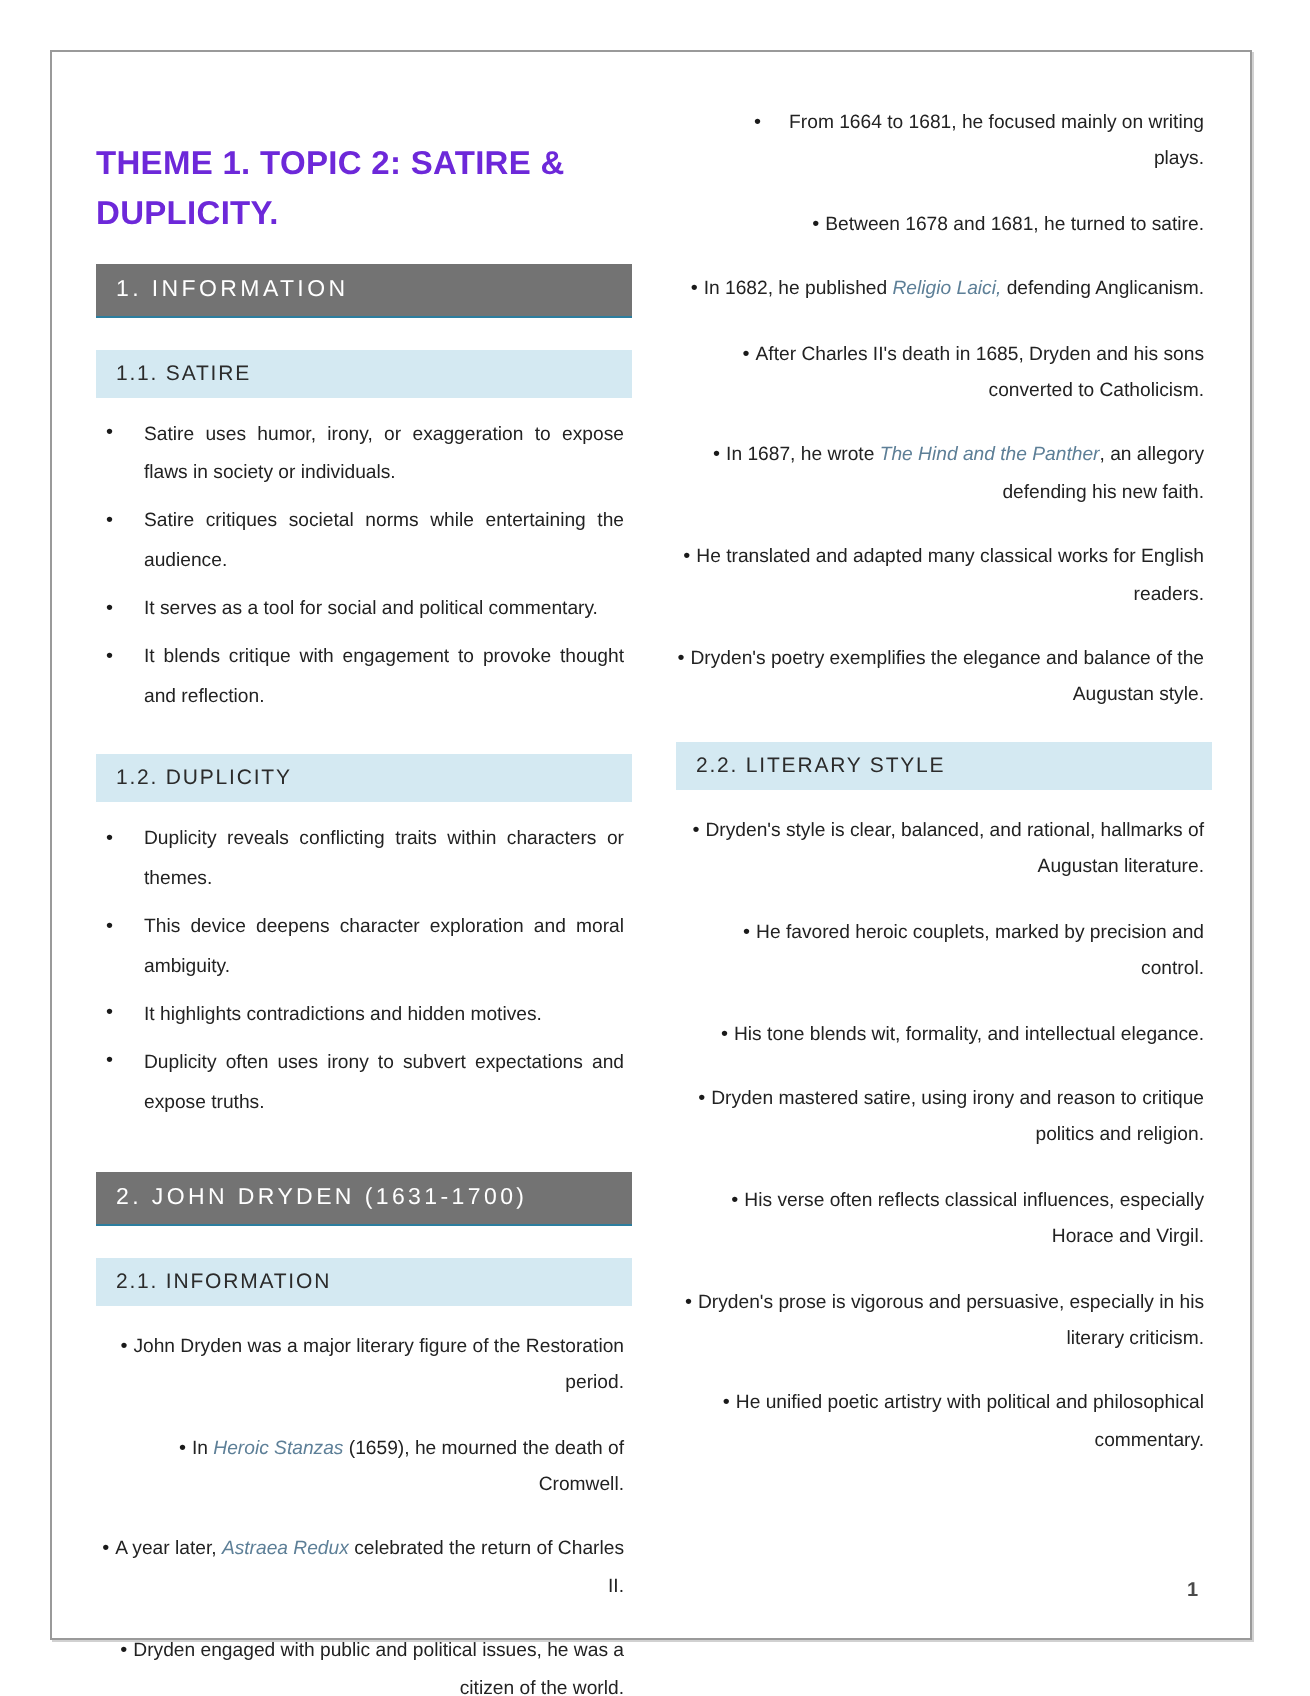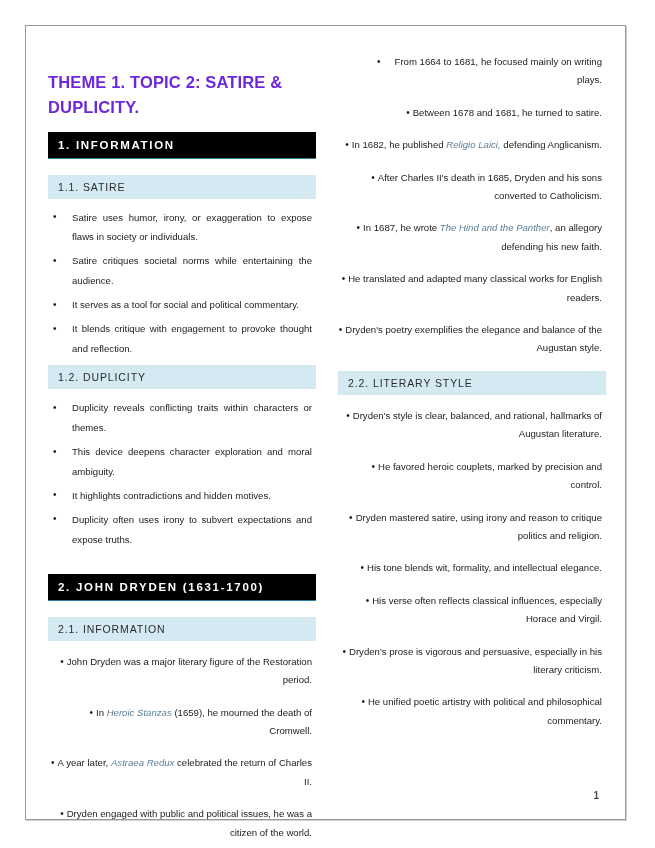--- a/index.html
+++ b/index.html
@@ -52,40 +52,40 @@
     font-size: 16.5px;
     font-weight: bold;
     line-height: 1.5;
     letter-spacing: 0.15px;
     margin: 22px 0 12px 0;
     width: 255px;
   }
 
   
   .band-major {
-    background: #000000;
+    background: #737373;
     color: #ffffff;
     font-size: 11.5px;
-    font-weight: bold;
+    font-weight: normal;
     letter-spacing: 1.7px;
     padding: 7px 9px 7px 10px;
     box-sizing: border-box;
     border-bottom: 1.5px solid #2c7e9f;
   }
   .band-minor {
     background: #d4e9f2;
     color: #2b2b2b;
     font-size: 10.5px;
     font-weight: normal;
     letter-spacing: 0.9px;
     padding: 6px 9px 6px 10px;
     box-sizing: border-box;
   }
   .gap-after-band-major { margin-top: 16px; }
-  .gap-after-band-minor { margin-top: 6px; }
+  .gap-after-band-minor { margin-top: 18px; }
 
   
   ul.hang {
     list-style: none;
     margin: 9px 0 0 0;
     padding: 0 4px 0 0;
   }
   ul.hang > li {
     position: relative;
     padding-left: 24px;
@@ -196,22 +196,22 @@
             <li><span class="b">•</span><span>In 1687, he wrote </span><span class="work">The Hind and the Panther</span><span>, an allegory defending his new faith.</span></li>
             <li><span class="b">•</span><span>He translated and adapted many classical works for English readers.</span></li>
             <li><span class="b">•</span><span>Dryden's poetry exemplifies the elegance and balance of the Augustan style.</span></li>
           </ul>
 
         <div class="band-minor" style="margin-top:3px;">2.2. LITERARY STYLE</div>
 
         <ul class="flush">
             <li><span class="b">•</span><span>Dryden's style is clear, balanced, and rational, hallmarks of Augustan literature.</span></li>
             <li><span class="b">•</span><span>He favored heroic couplets, marked by precision and control.</span></li>
+            <li><span class="b">•</span><span>His tone blends wit, formality, and intellectual elegance.</span></li>
             <li><span class="b">•</span><span>Dryden mastered satire, using irony and reason to critique politics and religion.</span></li>
-            <li><span class="b">•</span><span>His tone blends wit, formality, and intellectual elegance.</span></li>
             <li><span class="b">•</span><span>His verse often reflects classical influences, especially Horace and Virgil.</span></li>
             <li><span class="b">•</span><span>Dryden's prose is vigorous and persuasive, especially in his literary criticism.</span></li>
             <li><span class="b">•</span><span>He unified poetic artistry with political and philosophical commentary.</span></li>
           </ul>
 
       </div>
     </div>
 
   </div>
 

